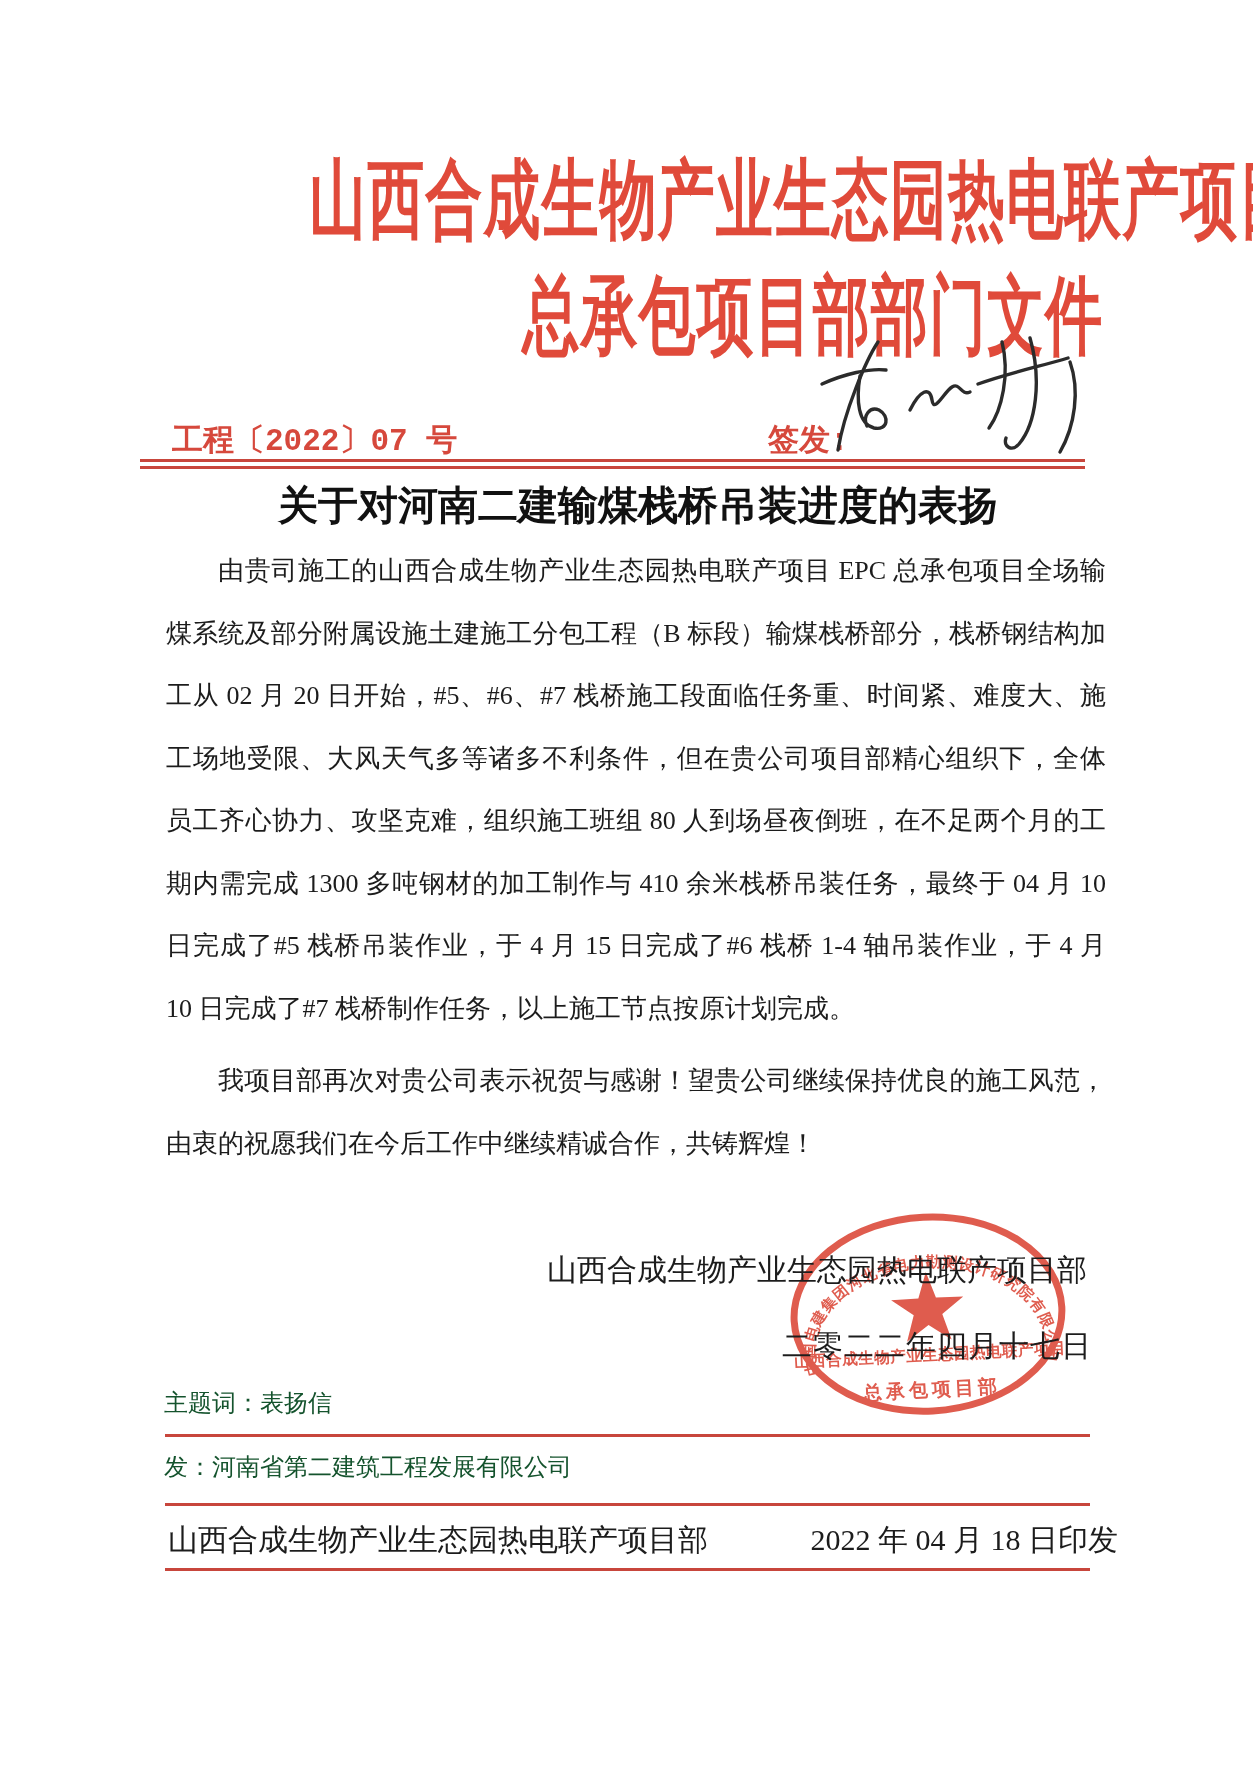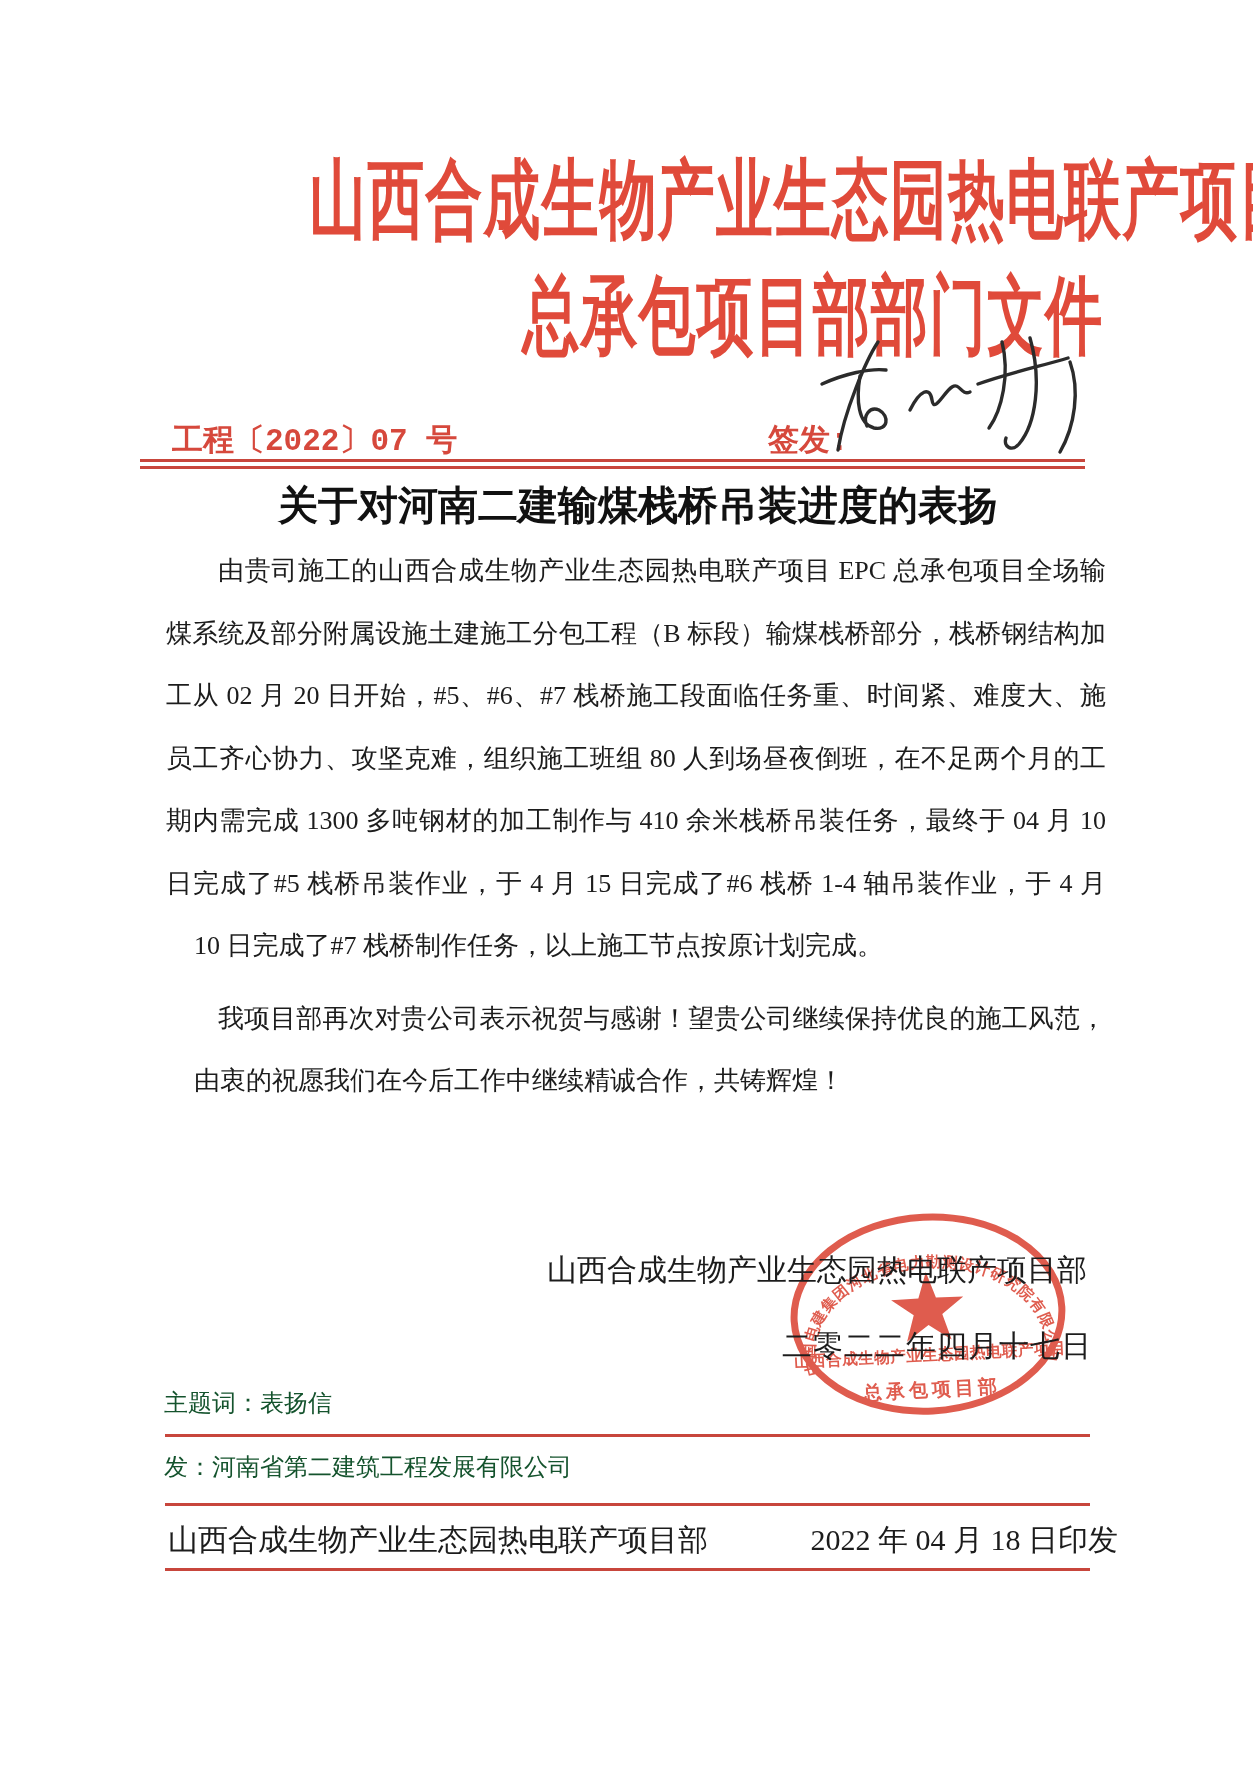--- a/index.html
+++ b/index.html
@@ -60,21 +60,21 @@
   
   .body-text{
     position:absolute;top:540px;left:166px;width:940px;
     font-size:26px;
   }
   .body-line{
     height:62.5px;line-height:62.5px;
     text-align:justify;text-align-last:justify;
     white-space:normal;
   }
-  .body-line.plain{text-align:right;text-align-last:left;white-space:nowrap;margin-left:28px;}
+  .body-line.plain{text-align:right;text-align-last:left;white-space:nowrap;}
   .body-line.indent{text-indent:2em;}
   .para2{margin-top:10px;}
 
   
   .signoff-org{
     position:absolute;top:1250px;right:166px;
     font-size:30px;white-space:nowrap;z-index:3;
   }
   .signoff-date{
     position:absolute;top:1326px;right:161px;
@@ -136,20 +136,21 @@
   </div>
 
   <div class="double-rule"></div>
 
   <div class="doc-title">关于对河南二建输煤栈桥吊装进度的表扬</div>
 
   <div class="body-text">
     <div class="body-line indent">由贵司施工的山西合成生物产业生态园热电联产项目 EPC 总承包项目全场输</div>
     <div class="body-line">煤系统及部分附属设施土建施工分包工程（B 标段）输煤栈桥部分，栈桥钢结构加</div>
     <div class="body-line">工从 02 月 20 日开始，#5、#6、#7 栈桥施工段面临任务重、时间紧、难度大、施</div>
+    <div class="body-line">工场地受限、大风天气多等诸多不利条件，但在贵公司项目部精心组织下，全体</div>
     <div class="body-line">员工齐心协力、攻坚克难，组织施工班组 80 人到场昼夜倒班，在不足两个月的工</div>
     <div class="body-line">期内需完成 1300 多吨钢材的加工制作与 410 余米栈桥吊装任务，最终于 04 月 10</div>
     <div class="body-line">日完成了#5 栈桥吊装作业，于 4 月 15 日完成了#6 栈桥 1-4 轴吊装作业，于 4 月</div>
     <div class="body-line plain">10 日完成了#7 栈桥制作任务，以上施工节点按原计划完成。</div>
     <div class="body-line indent para2">我项目部再次对贵公司表示祝贺与感谢！望贵公司继续保持优良的施工风范，</div>
     <div class="body-line plain">由衷的祝愿我们在今后工作中继续精诚合作，共铸辉煌！</div>
   </div>
 
   <svg class="stamp" viewBox="0 0 285 209">
     <defs>

